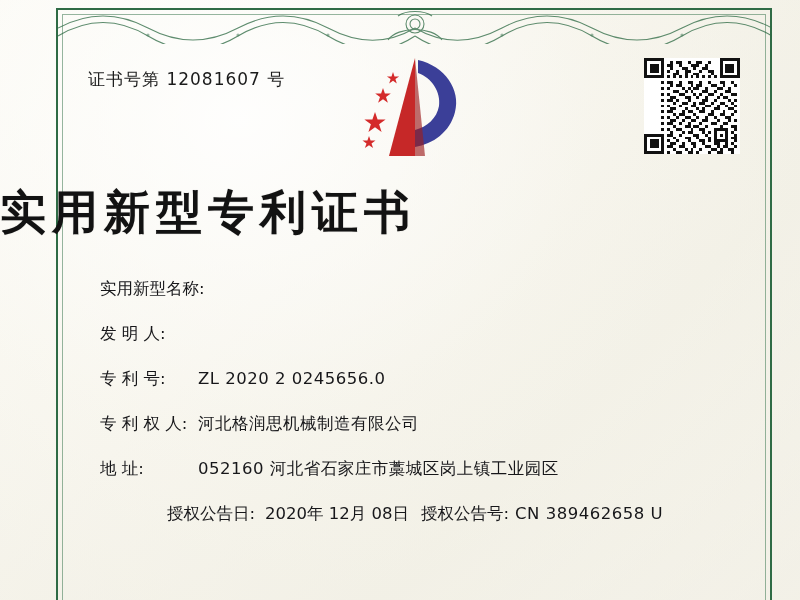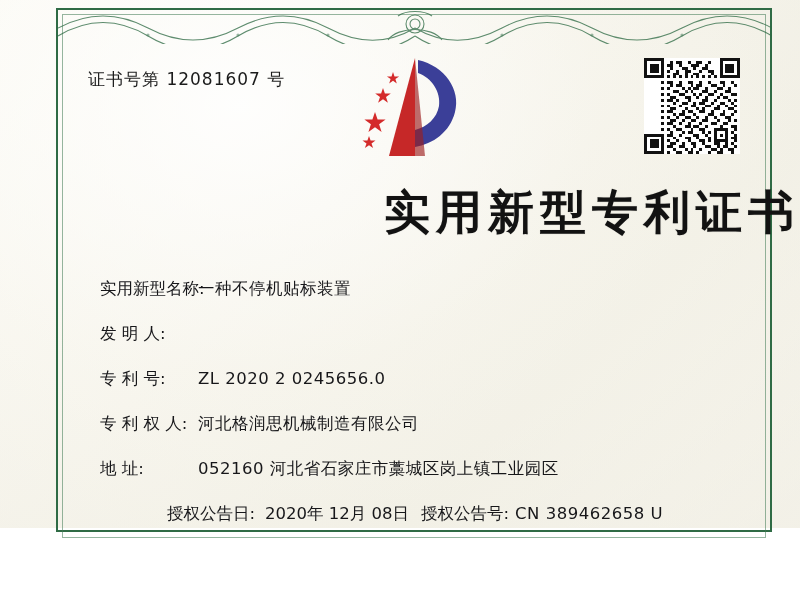--- a/index.html
+++ b/index.html
@@ -10,21 +10,21 @@
     width: 800px;
     height: 600px;
     background: #ffffff;
     font-family: "Liberation Serif", serif;
     overflow: hidden;
   }
 
   #certificate {
     position: relative;
     width: 800px;
-    height: 528px;
+    height: 600px;
     background: #fbfaf5;
     box-sizing: border-box;
   }
 
   
   #paper-texture {
     position: absolute;
     inset: 0;
     background:
       radial-gradient(ellipse at 30% 20%, rgba(255,255,255,0.85) 0%, rgba(250,249,242,0.2) 45%, rgba(236,234,222,0.45) 100%),
@@ -91,21 +91,21 @@
     width: 96px;
     height: 96px;
   }
 
   
   #main-title {
     position: absolute;
     left: 0;
     right: 0;
     top: 182px;
-    text-align: right;
+    text-align: left;
     font-size: 46px;
     letter-spacing: 6px;
     color: #121212;
     font-family: "DejaVu Sans", sans-serif;
     font-weight: bold;
     text-shadow: 0 0 1px rgba(0,0,0,0.25);
   }
 
   
   #fields {
@@ -436,21 +436,20 @@
       </g>
     </svg>
   </div>
 
   <div id="main-title">实用新型专利证书</div>
 
   <div id="fields">
 
     <div class="field-row">
       <span class="field-label">实用新型名称:</span>
-      <span class="field-value">一种不停机贴标装置</span>
     </div>
 
     <div class="field-row">
       <span class="field-label">发  明  人:</span>
     </div>
 
     <div class="field-row">
       <span class="field-label">专  利  号:</span>
       <span class="field-value mono-ish">ZL 2020 2 0245656.0</span>
     </div>

